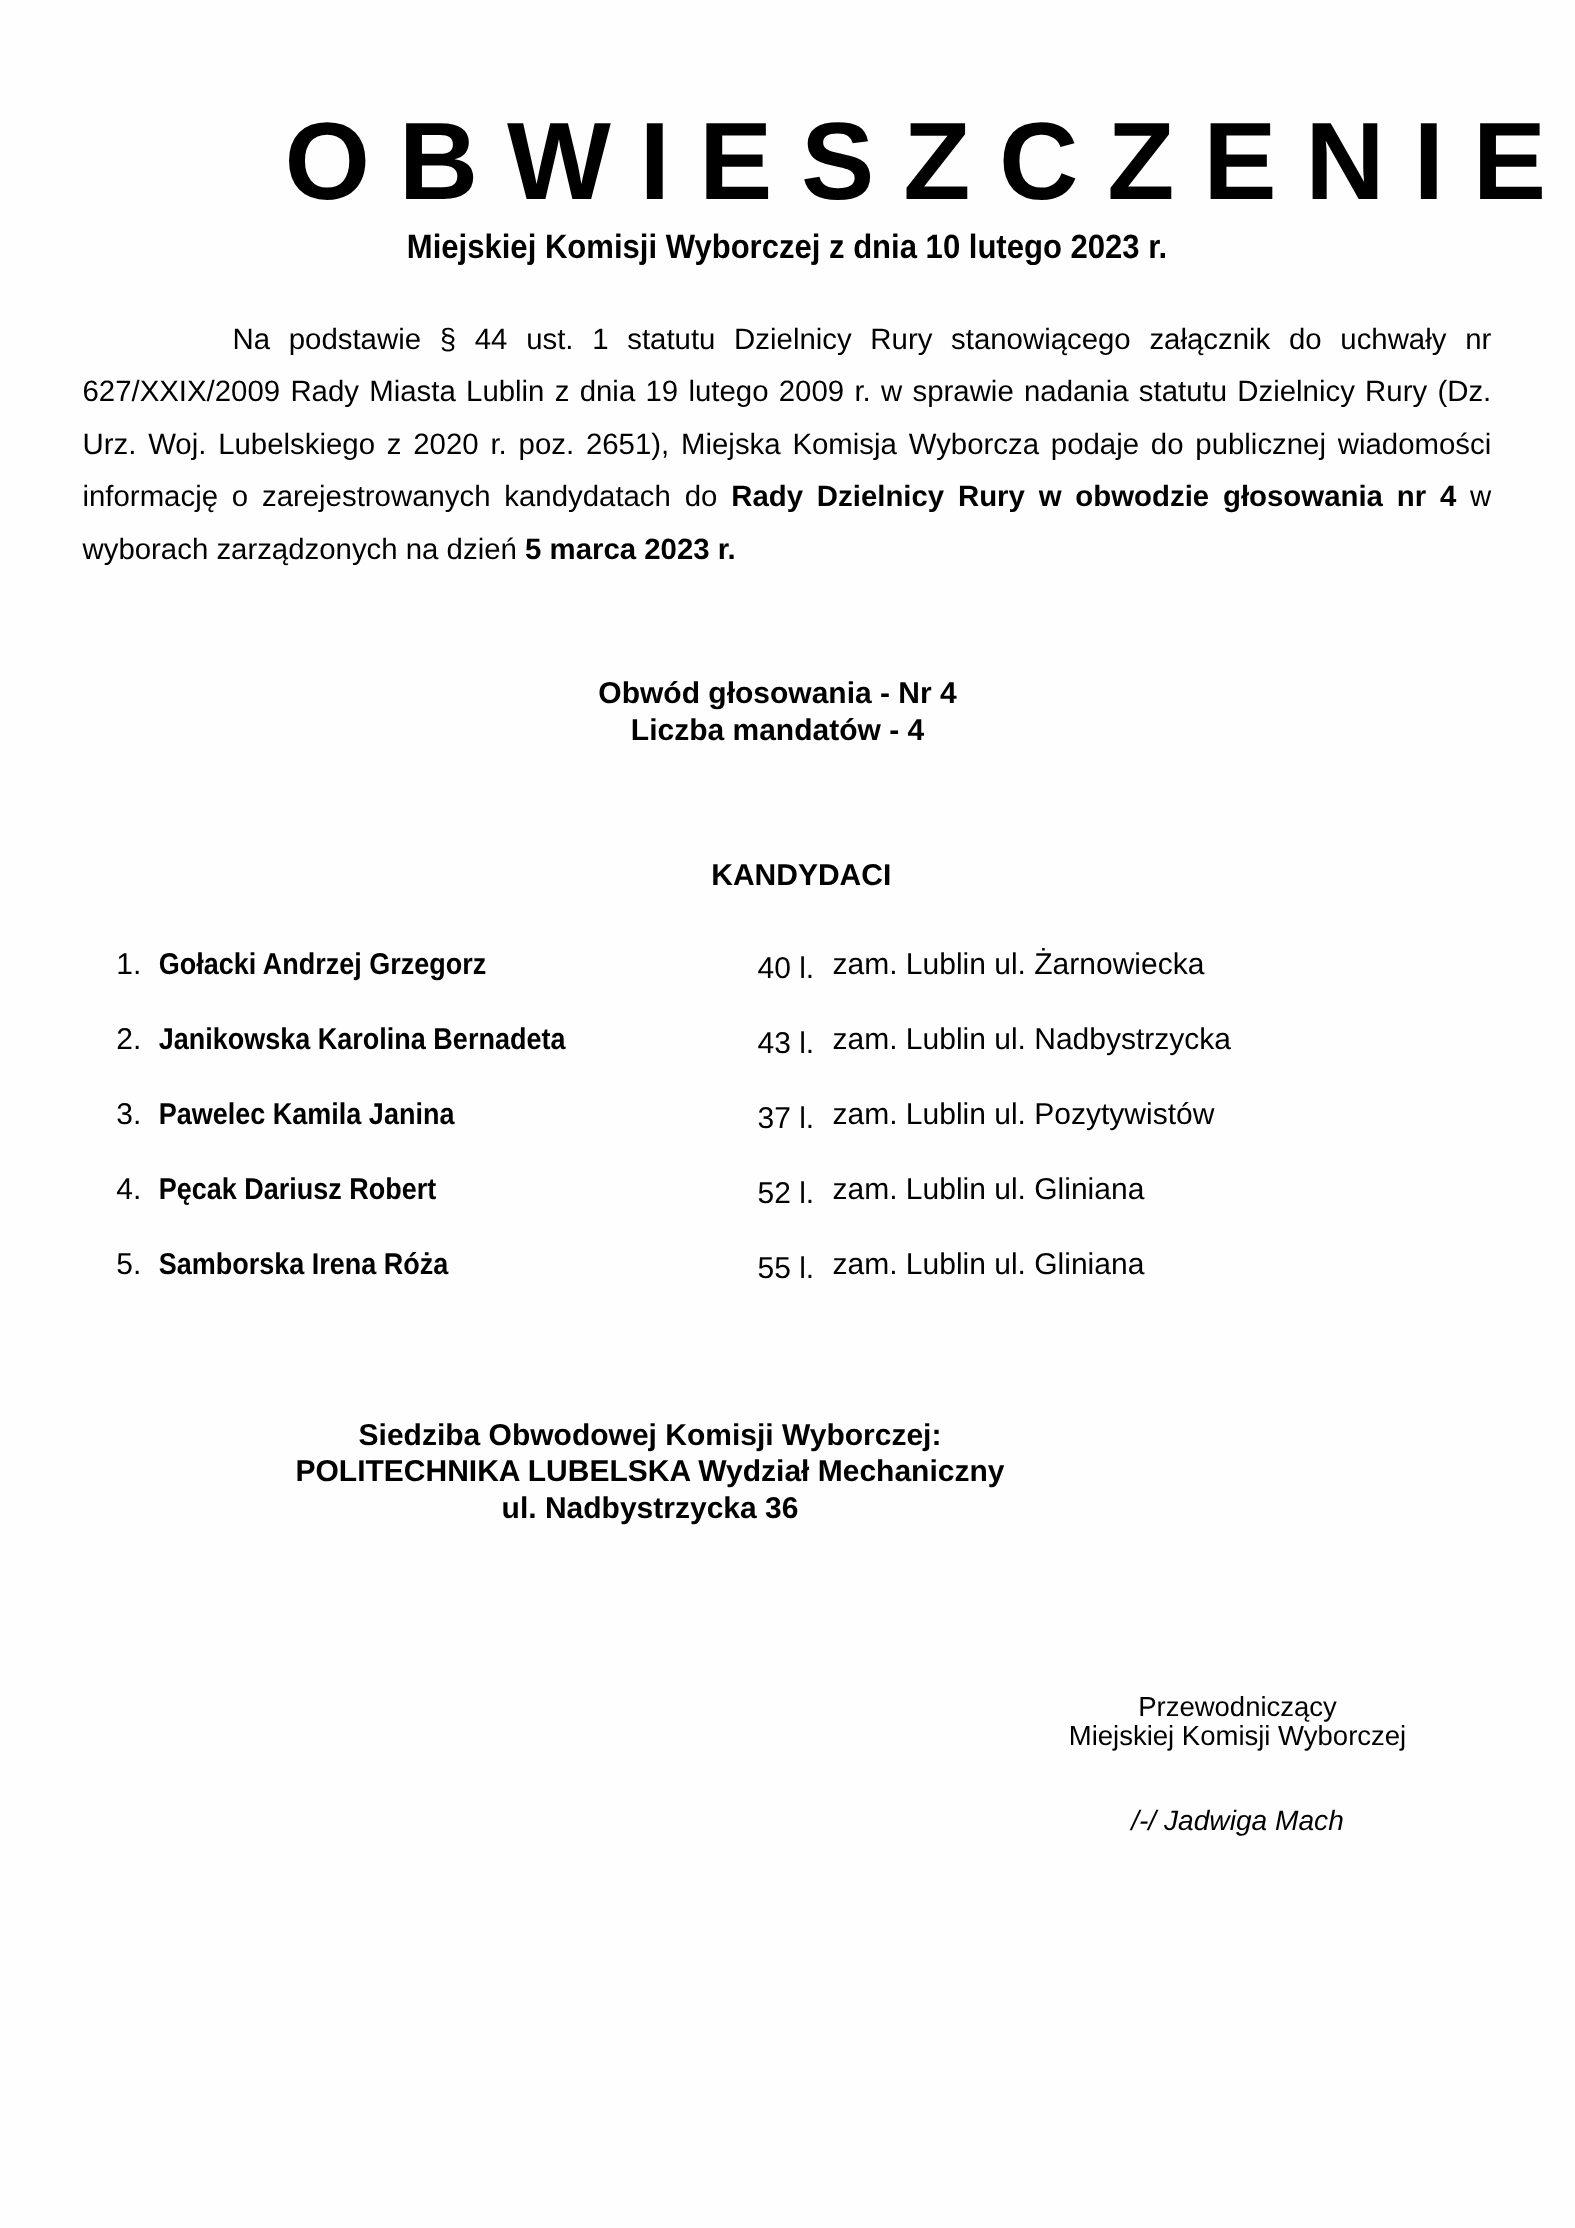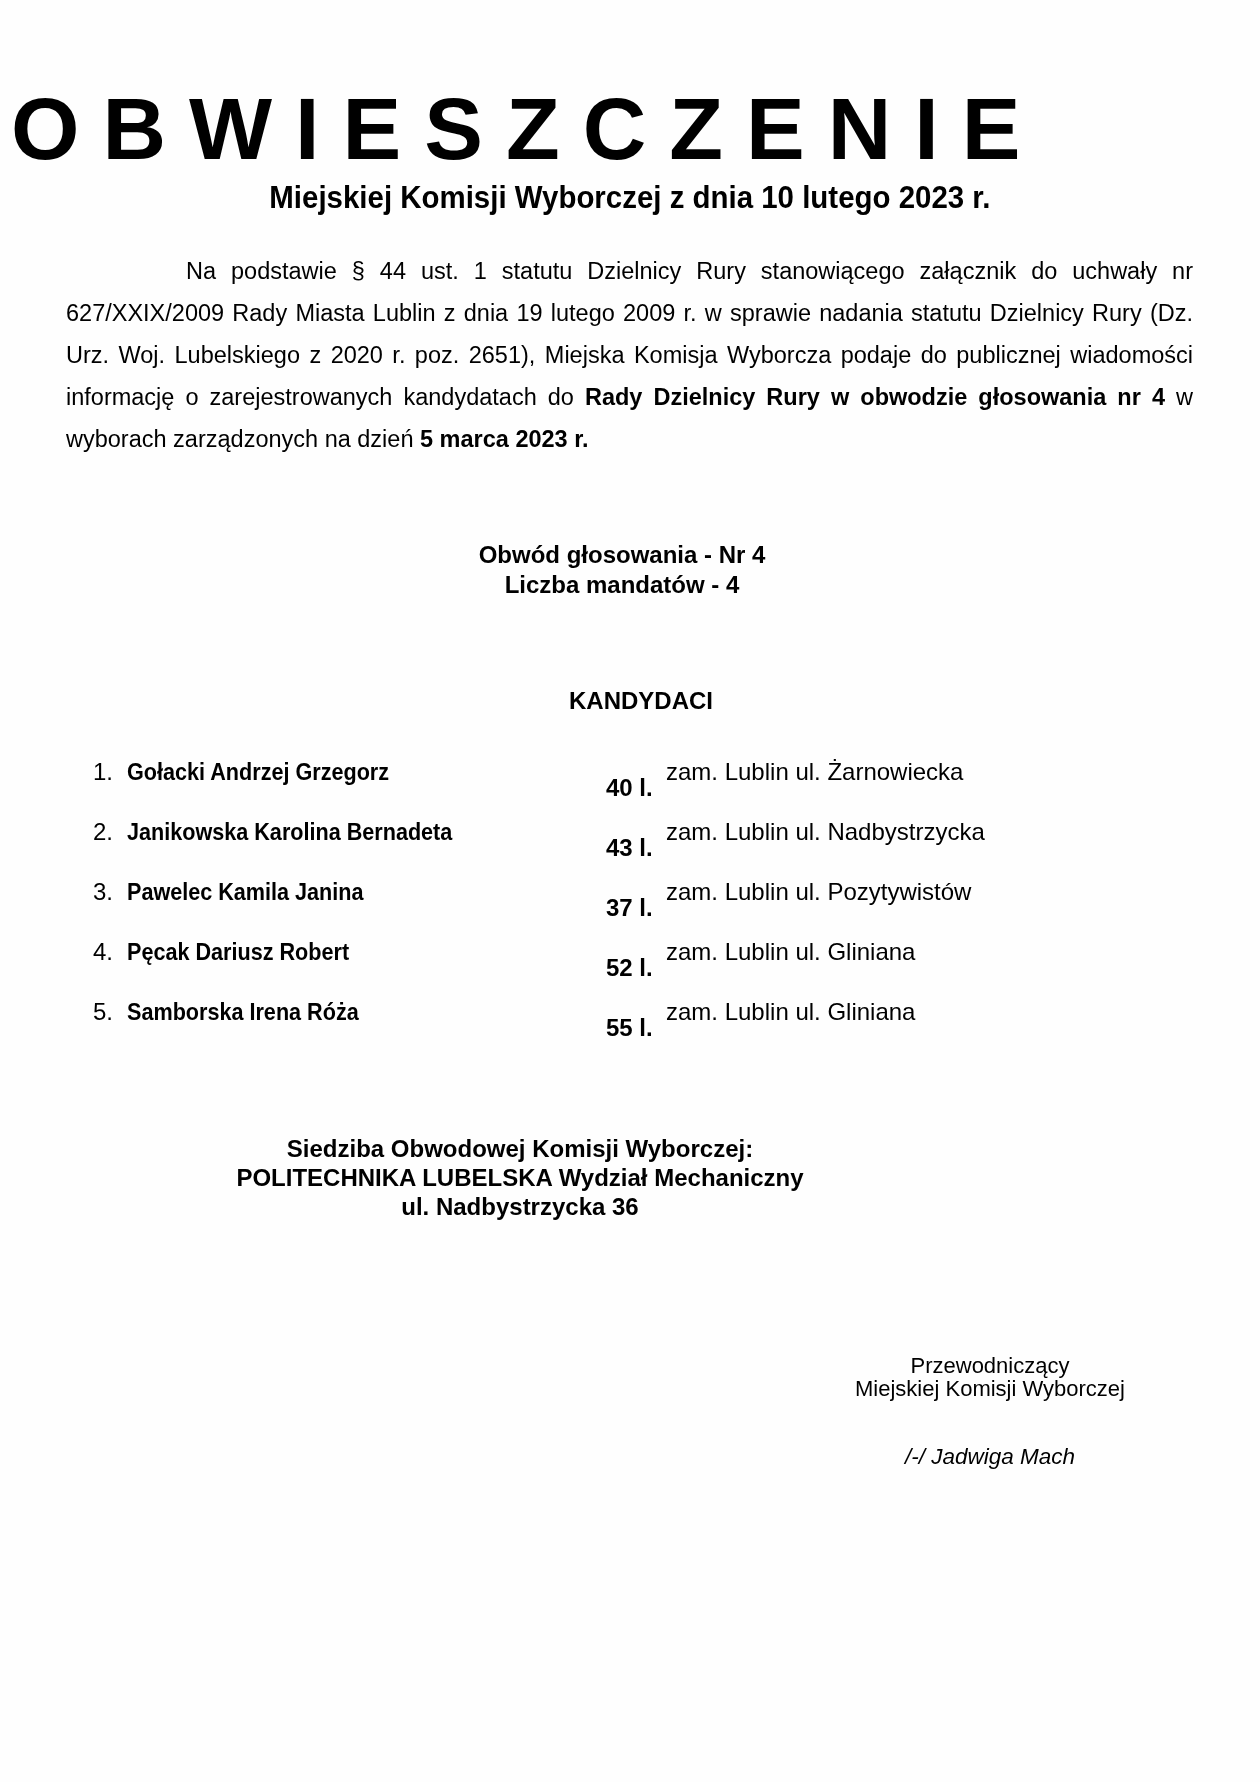--- a/index.html
+++ b/index.html
@@ -20,37 +20,37 @@
       left: 0; top: 0;
       width: 1260px;
       height: 1782px;
       background: #fefefe;
     }
     .title {
       position: absolute;
       left: 0;
       top: 84px;
       width: 1260px;
-      text-align: left;
+      text-align: right;
       font-weight: bold;
       font-size: 88px;
       line-height: 90px;
       letter-spacing: 23px;
-      padding-left: 11px;
+      padding-left: 23px;
       box-sizing: border-box;
       margin: 0;
     }
     .subtitle {
       position: absolute;
       left: 0;
       top: 182px;
       width: 1260px;
       text-align: center;
       font-weight: bold;
-      font-size: 32px;
+      font-size: 27px;
       line-height: 30px;
       margin: 0;
     }
     .subtitle span.condensed {
       display: inline-block;
       transform: scaleX(0.92);
       transform-origin: center;
     }
     .intro {
       position: absolute;
@@ -113,23 +113,22 @@
       top: 0;
       font-weight: bold;
       display: inline-block;
       transform: scaleX(0.9);
       transform-origin: left center;
       white-space: nowrap;
     }
     .cand .age {
       position: absolute;
       left: 606px;
-      top: 16px;
+      top: 3px;
       white-space: nowrap;
-      font-weight: bold;
     }
     .cand .addr {
       position: absolute;
       left: 666px;
       top: 0;
       white-space: nowrap;
     }
     .seat {
       position: absolute;
       left: 0;

